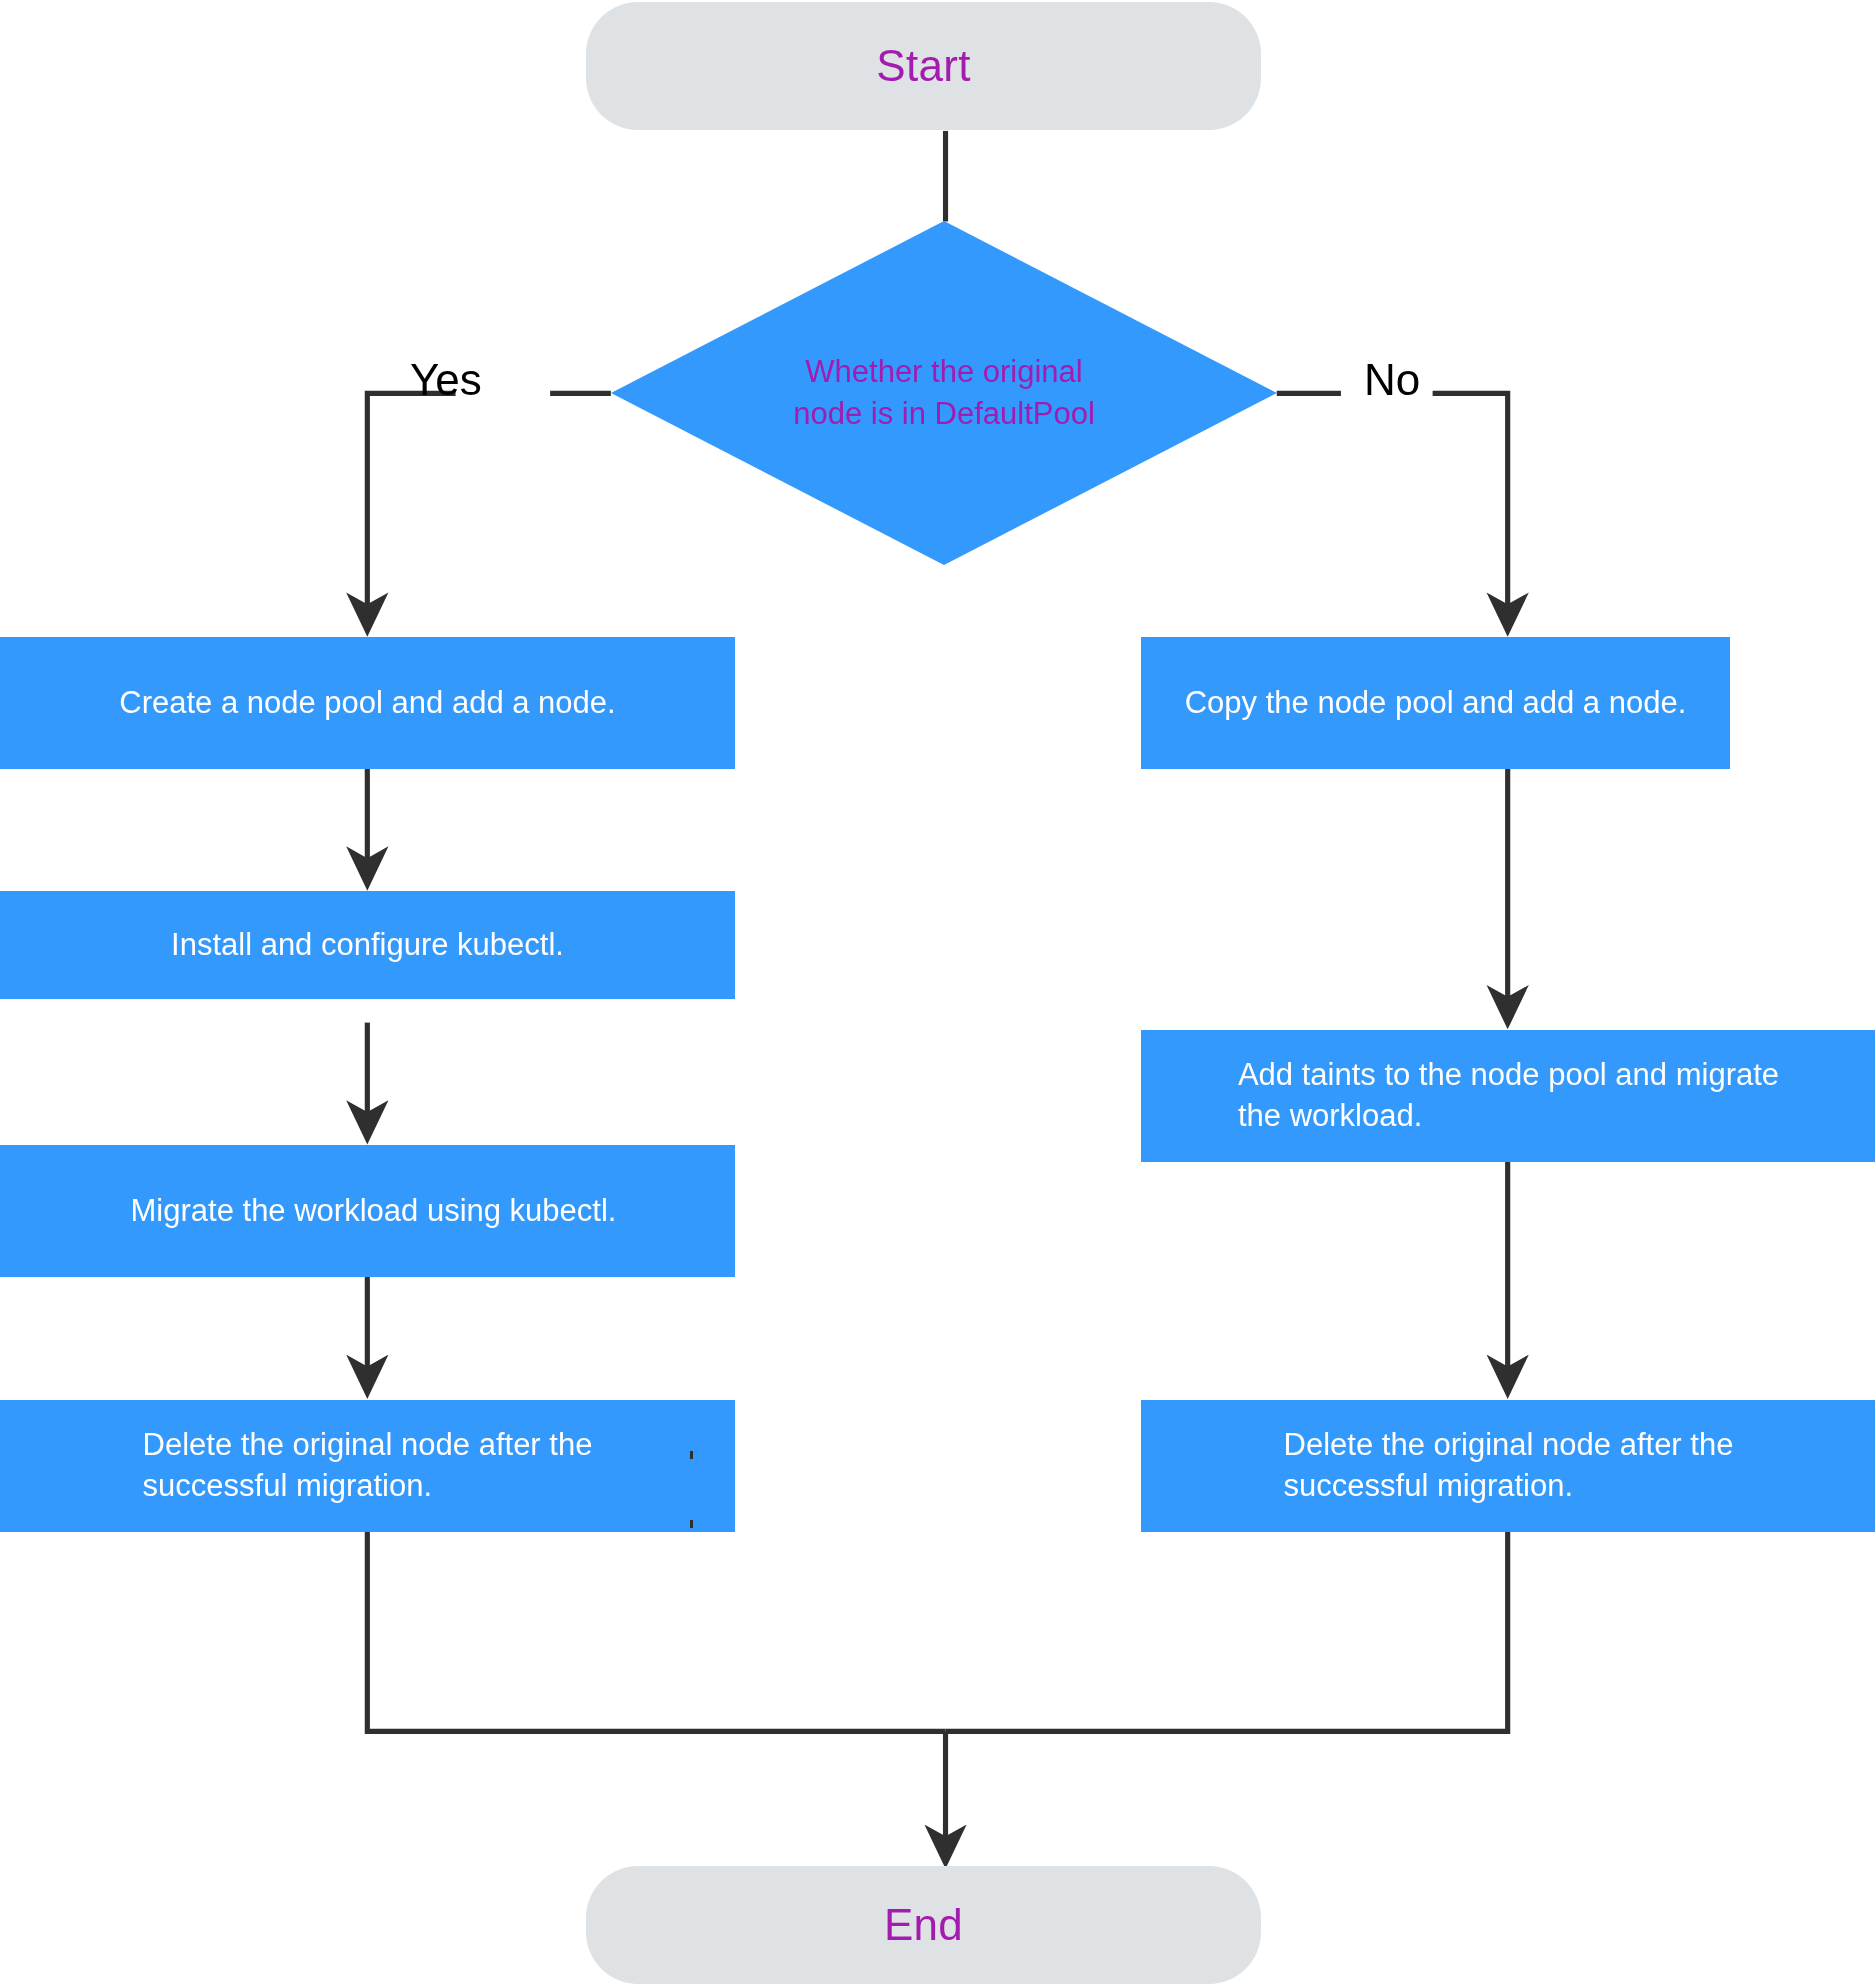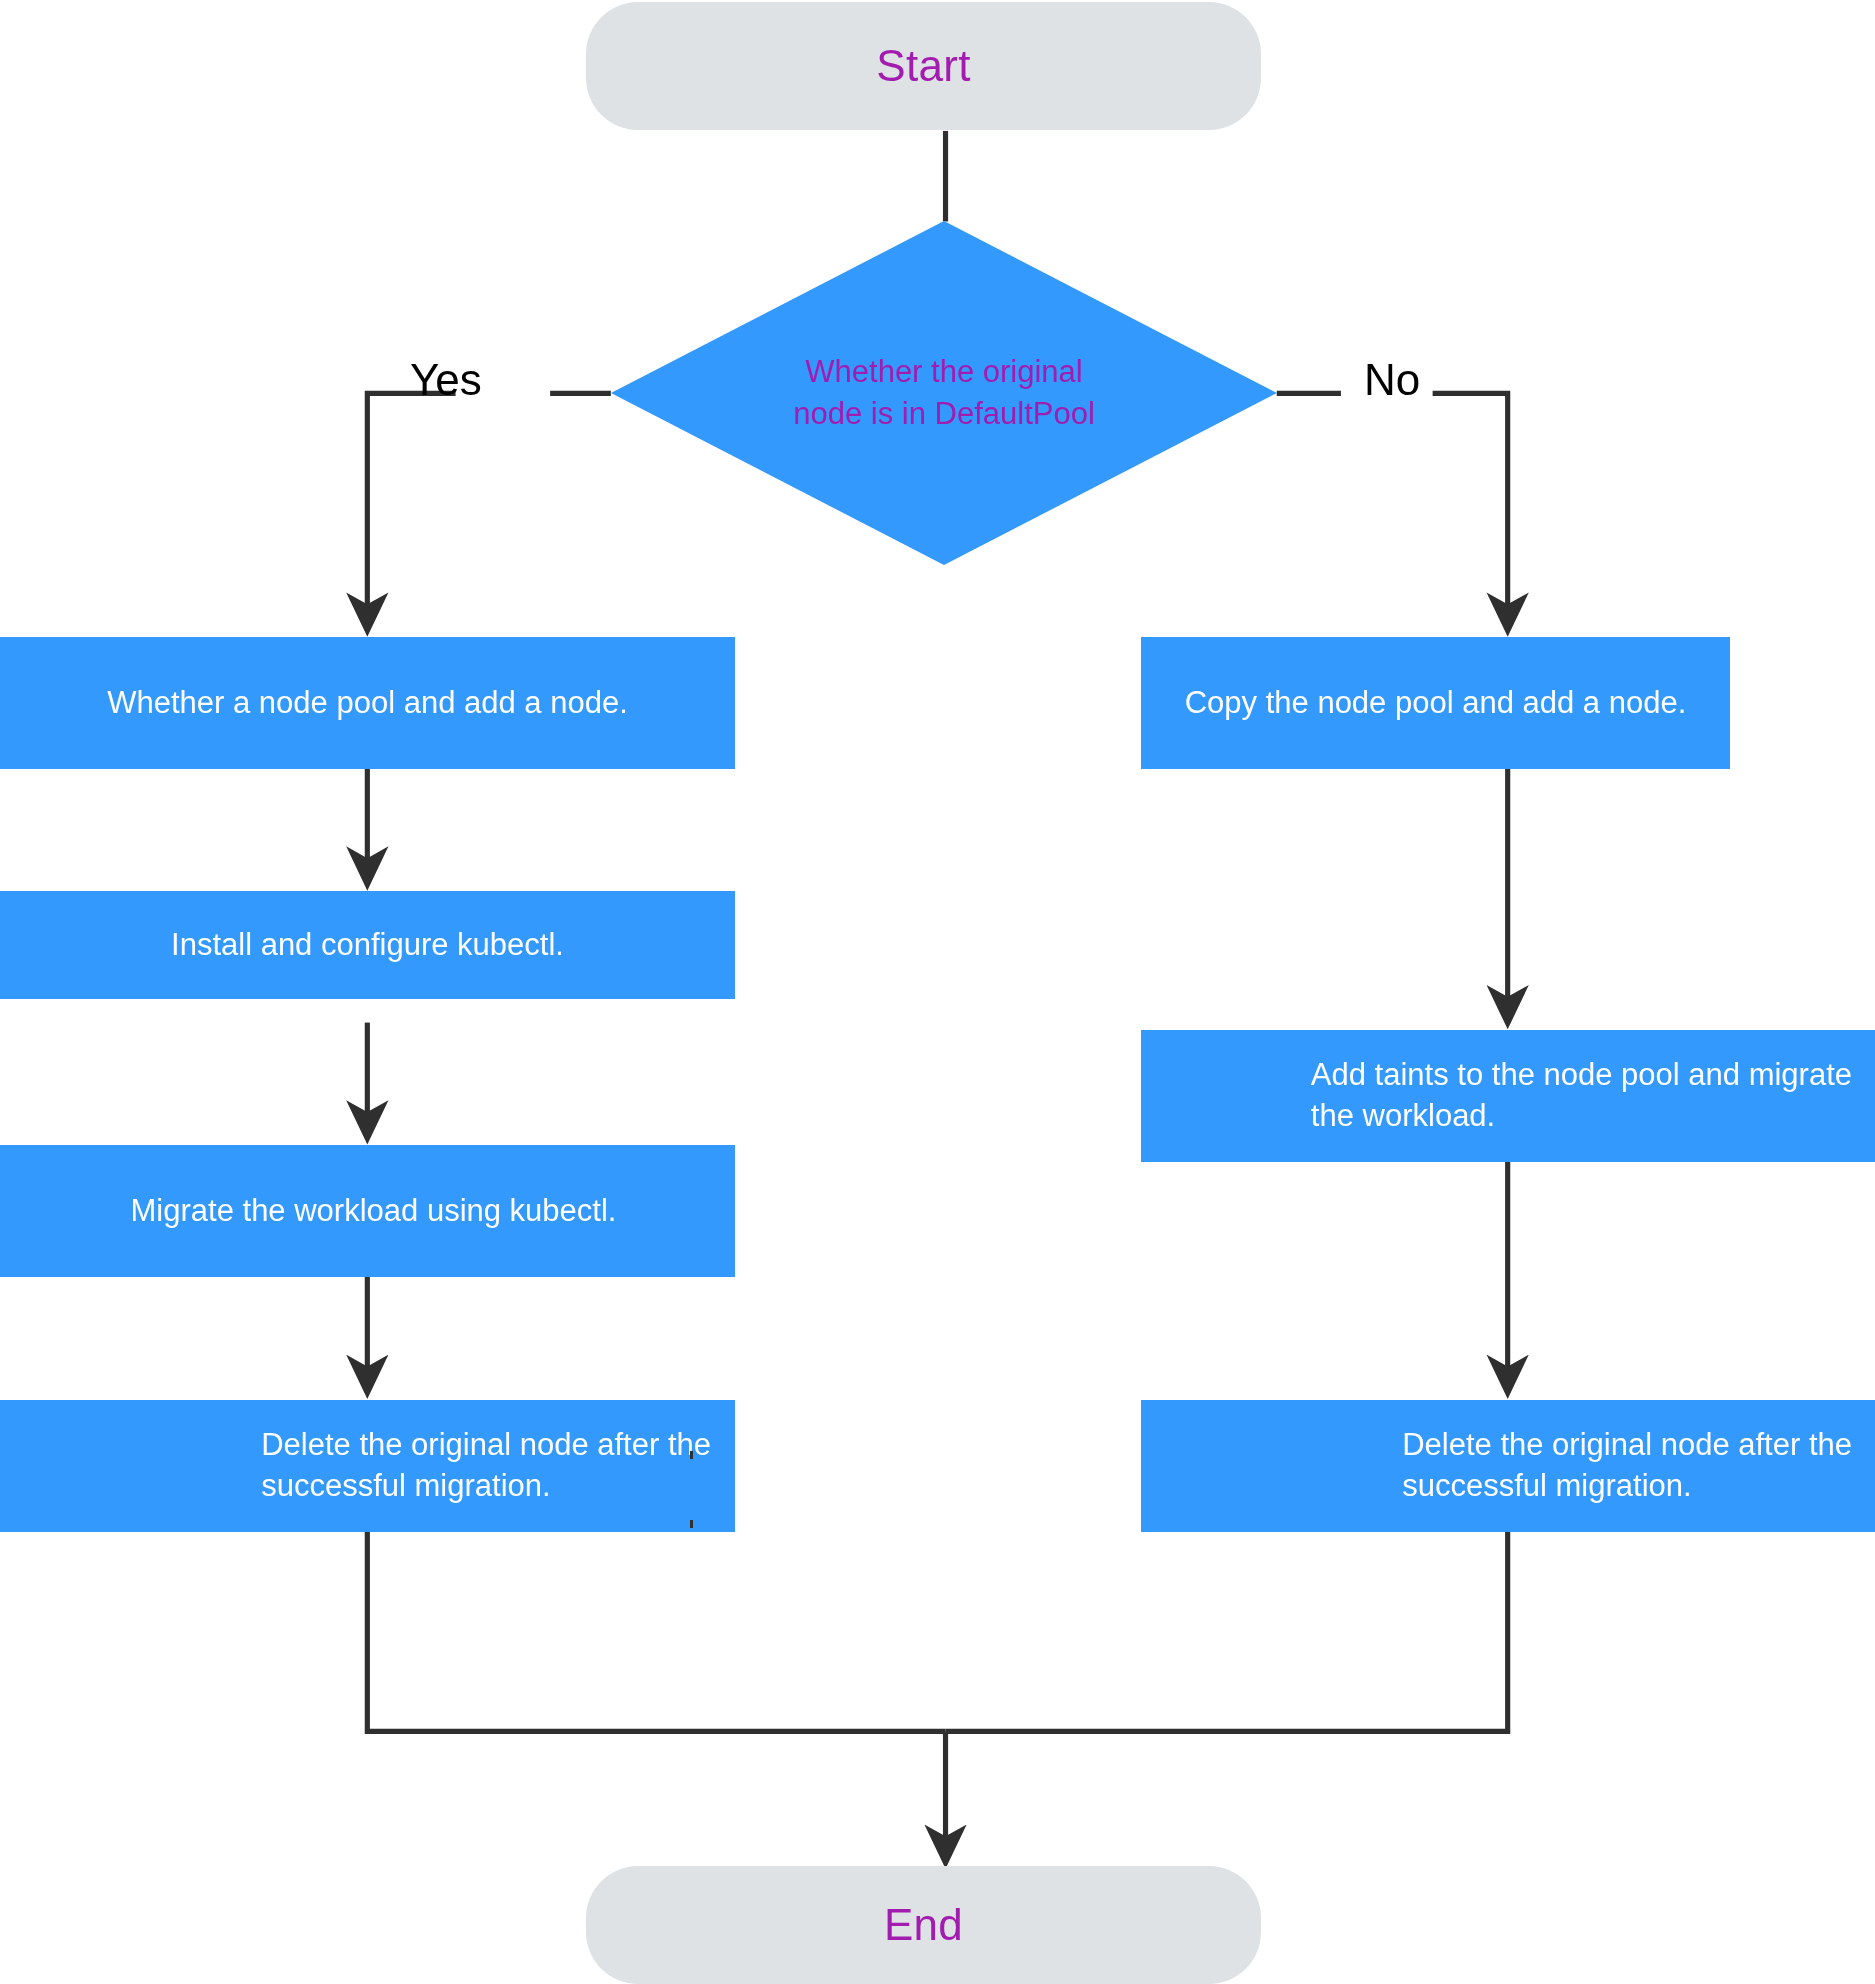--- a/index.html
+++ b/index.html
@@ -37,21 +37,21 @@
     color: #a21caf;
     font-size: 44px;
     letter-spacing: 0.3px;
   }
   .node-process {
     background: #3399fc;
     color: #ffffff;
     font-size: 31px;
     line-height: 1.32;
     padding: 0 24px;
-    justify-content: flex-end;
+    justify-content: center;
   }
   .node-process.center-text {
     justify-content: center;
     text-align: center;
   }
   .node-decision {
     color: #a21caf;
     font-size: 31px;
     line-height: 1.35;
     justify-content: center;
@@ -125,21 +125,21 @@
     <div class="decision-label">
       <div>Whether the original</div>
       <div>node is in DefaultPool</div>
     </div>
   </div>
 
   <div class="edge-label" style="left:410px; top:358px;">Yes</div>
   <div class="edge-label" style="left:1364px; top:358px;">No</div>
 
   <div class="node node-process center-text" style="left:0px; top:637px; width:735px; height:132px;">
-    <span>Whether a node pool and add a node.</span>
+    <span>Create a node pool and add a node.</span>
   </div>
 
   <div class="node node-process center-text" style="left:0px; top:891px; width:735px; height:108px;">
     <span>Install and configure kubectl.</span>
   </div>
 
   <div class="node node-process center-text" style="left:0px; top:1145px; width:735px; height:132px;padding-left:36px;">
     <span>Migrate the workload using kubectl.</span>
   </div>
 

